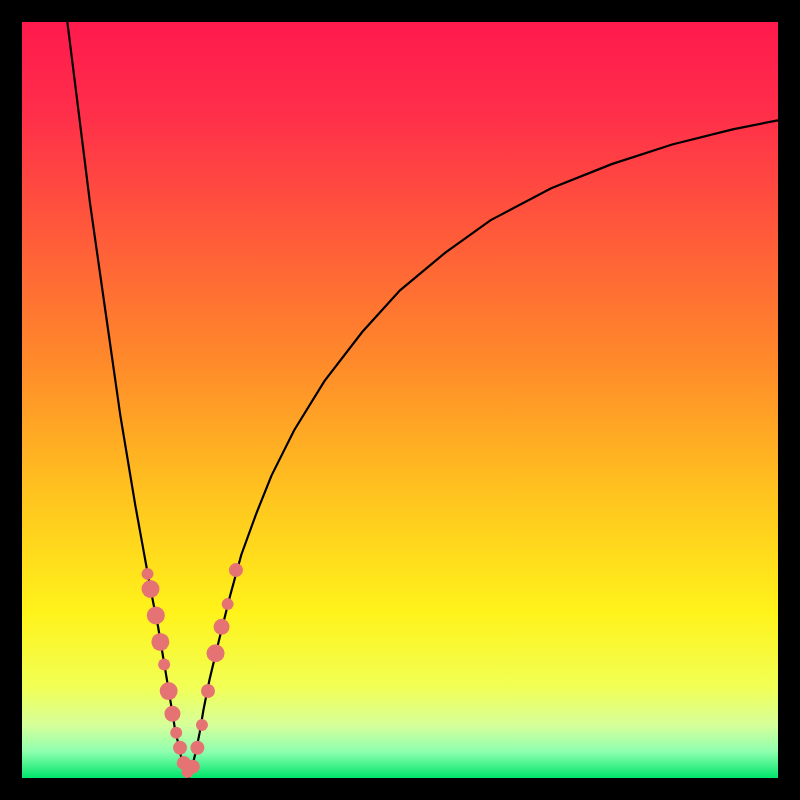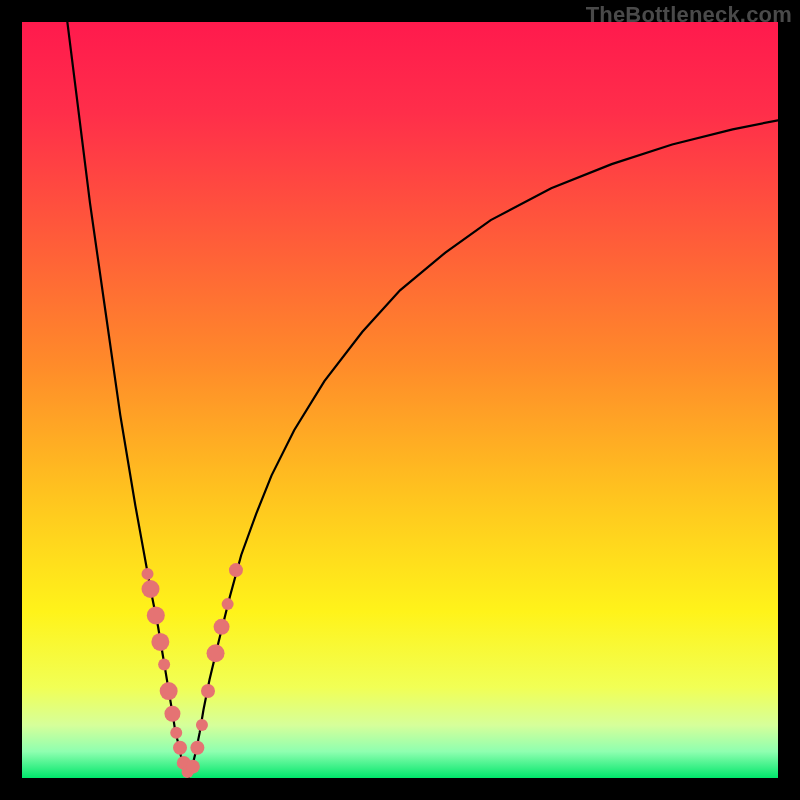--- a/index.html
+++ b/index.html
@@ -93,14 +93,13 @@
           <circle cx="175.39" cy="725.76" r="7" fill="#e57373" stroke="#c95f5f" stroke-width="0"></circle>
           <circle cx="179.93" cy="703.08" r="6" fill="#e57373" stroke="#c95f5f" stroke-width="0"></circle>
           <circle cx="185.98" cy="669.06" r="7" fill="#e57373" stroke="#c95f5f" stroke-width="0"></circle>
           <circle cx="193.54" cy="631.26" r="9" fill="#e57373" stroke="#c95f5f" stroke-width="0"></circle>
           <circle cx="199.58" cy="604.80" r="8" fill="#e57373" stroke="#c95f5f" stroke-width="0"></circle>
           <circle cx="205.63" cy="582.12" r="6" fill="#e57373" stroke="#c95f5f" stroke-width="0"></circle>
           <circle cx="213.95" cy="548.10" r="7" fill="#e57373" stroke="#c95f5f" stroke-width="0"></circle>
         </g>
     </svg>
   </div>
-  <div class="watermark">TheBottleneck.com</div>
 </div>
 
 </body></html>

